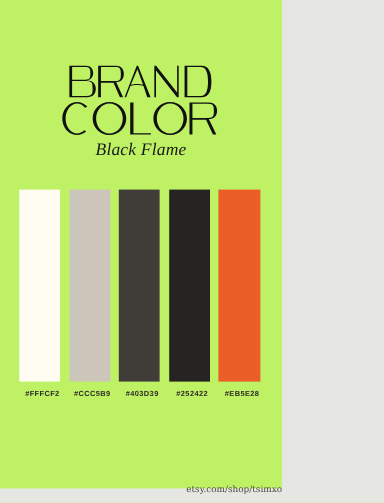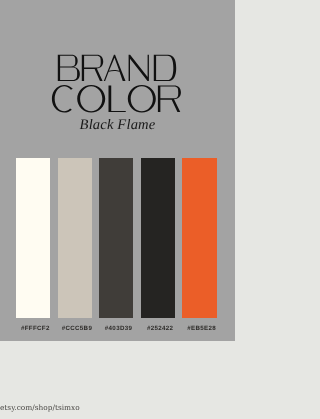--- a/index.html
+++ b/index.html
@@ -4,21 +4,21 @@
 <title>Brand Color Black Flame</title>
 <style>
   html,body{margin:0;padding:0;}
   body{
     width:235px;height:419px;overflow:hidden;
     background:#E6E7E3;
     font-family:"Liberation Sans",sans-serif;
     -webkit-font-smoothing:antialiased;
     text-rendering:geometricPrecision;
   }
-  #poster{position:relative;width:235px;height:341px;background:#a3a3a3;}
+  #poster{position:relative;width:235px;height:407px;background:#bef264;}
 
   
   #headline{position:absolute;left:0;top:0;width:235px;height:419px;pointer-events:none;}
 
   
   #subtitle{
     position:absolute;left:0;top:117.2px;width:235px;
     text-align:center;color:#191919;
     font-family:"Liberation Serif",serif;
     font-style:italic;font-weight:400;
@@ -36,21 +36,21 @@
     position:absolute;top:0;width:34.3px;text-align:center;
     color:#2E2C2A;
     font-family:"Liberation Sans",sans-serif;
     font-weight:700;font-size:6.2px;line-height:8px;letter-spacing:0.32px;
     white-space:nowrap;transform:translateZ(0);
   }
 
   
   #footer{
     position:absolute;left:0;top:402.6px;width:235px;
-    text-align:left;color:#4A4845;
+    text-align:right;color:#4A4845;
     font-family:"DejaVu Serif",serif;
     font-weight:400;font-size:7.4px;line-height:10px;letter-spacing:0px;
     transform:translateZ(0);
   }
 </style>
 </head>
 <body>
 
 <div id="poster">
 

